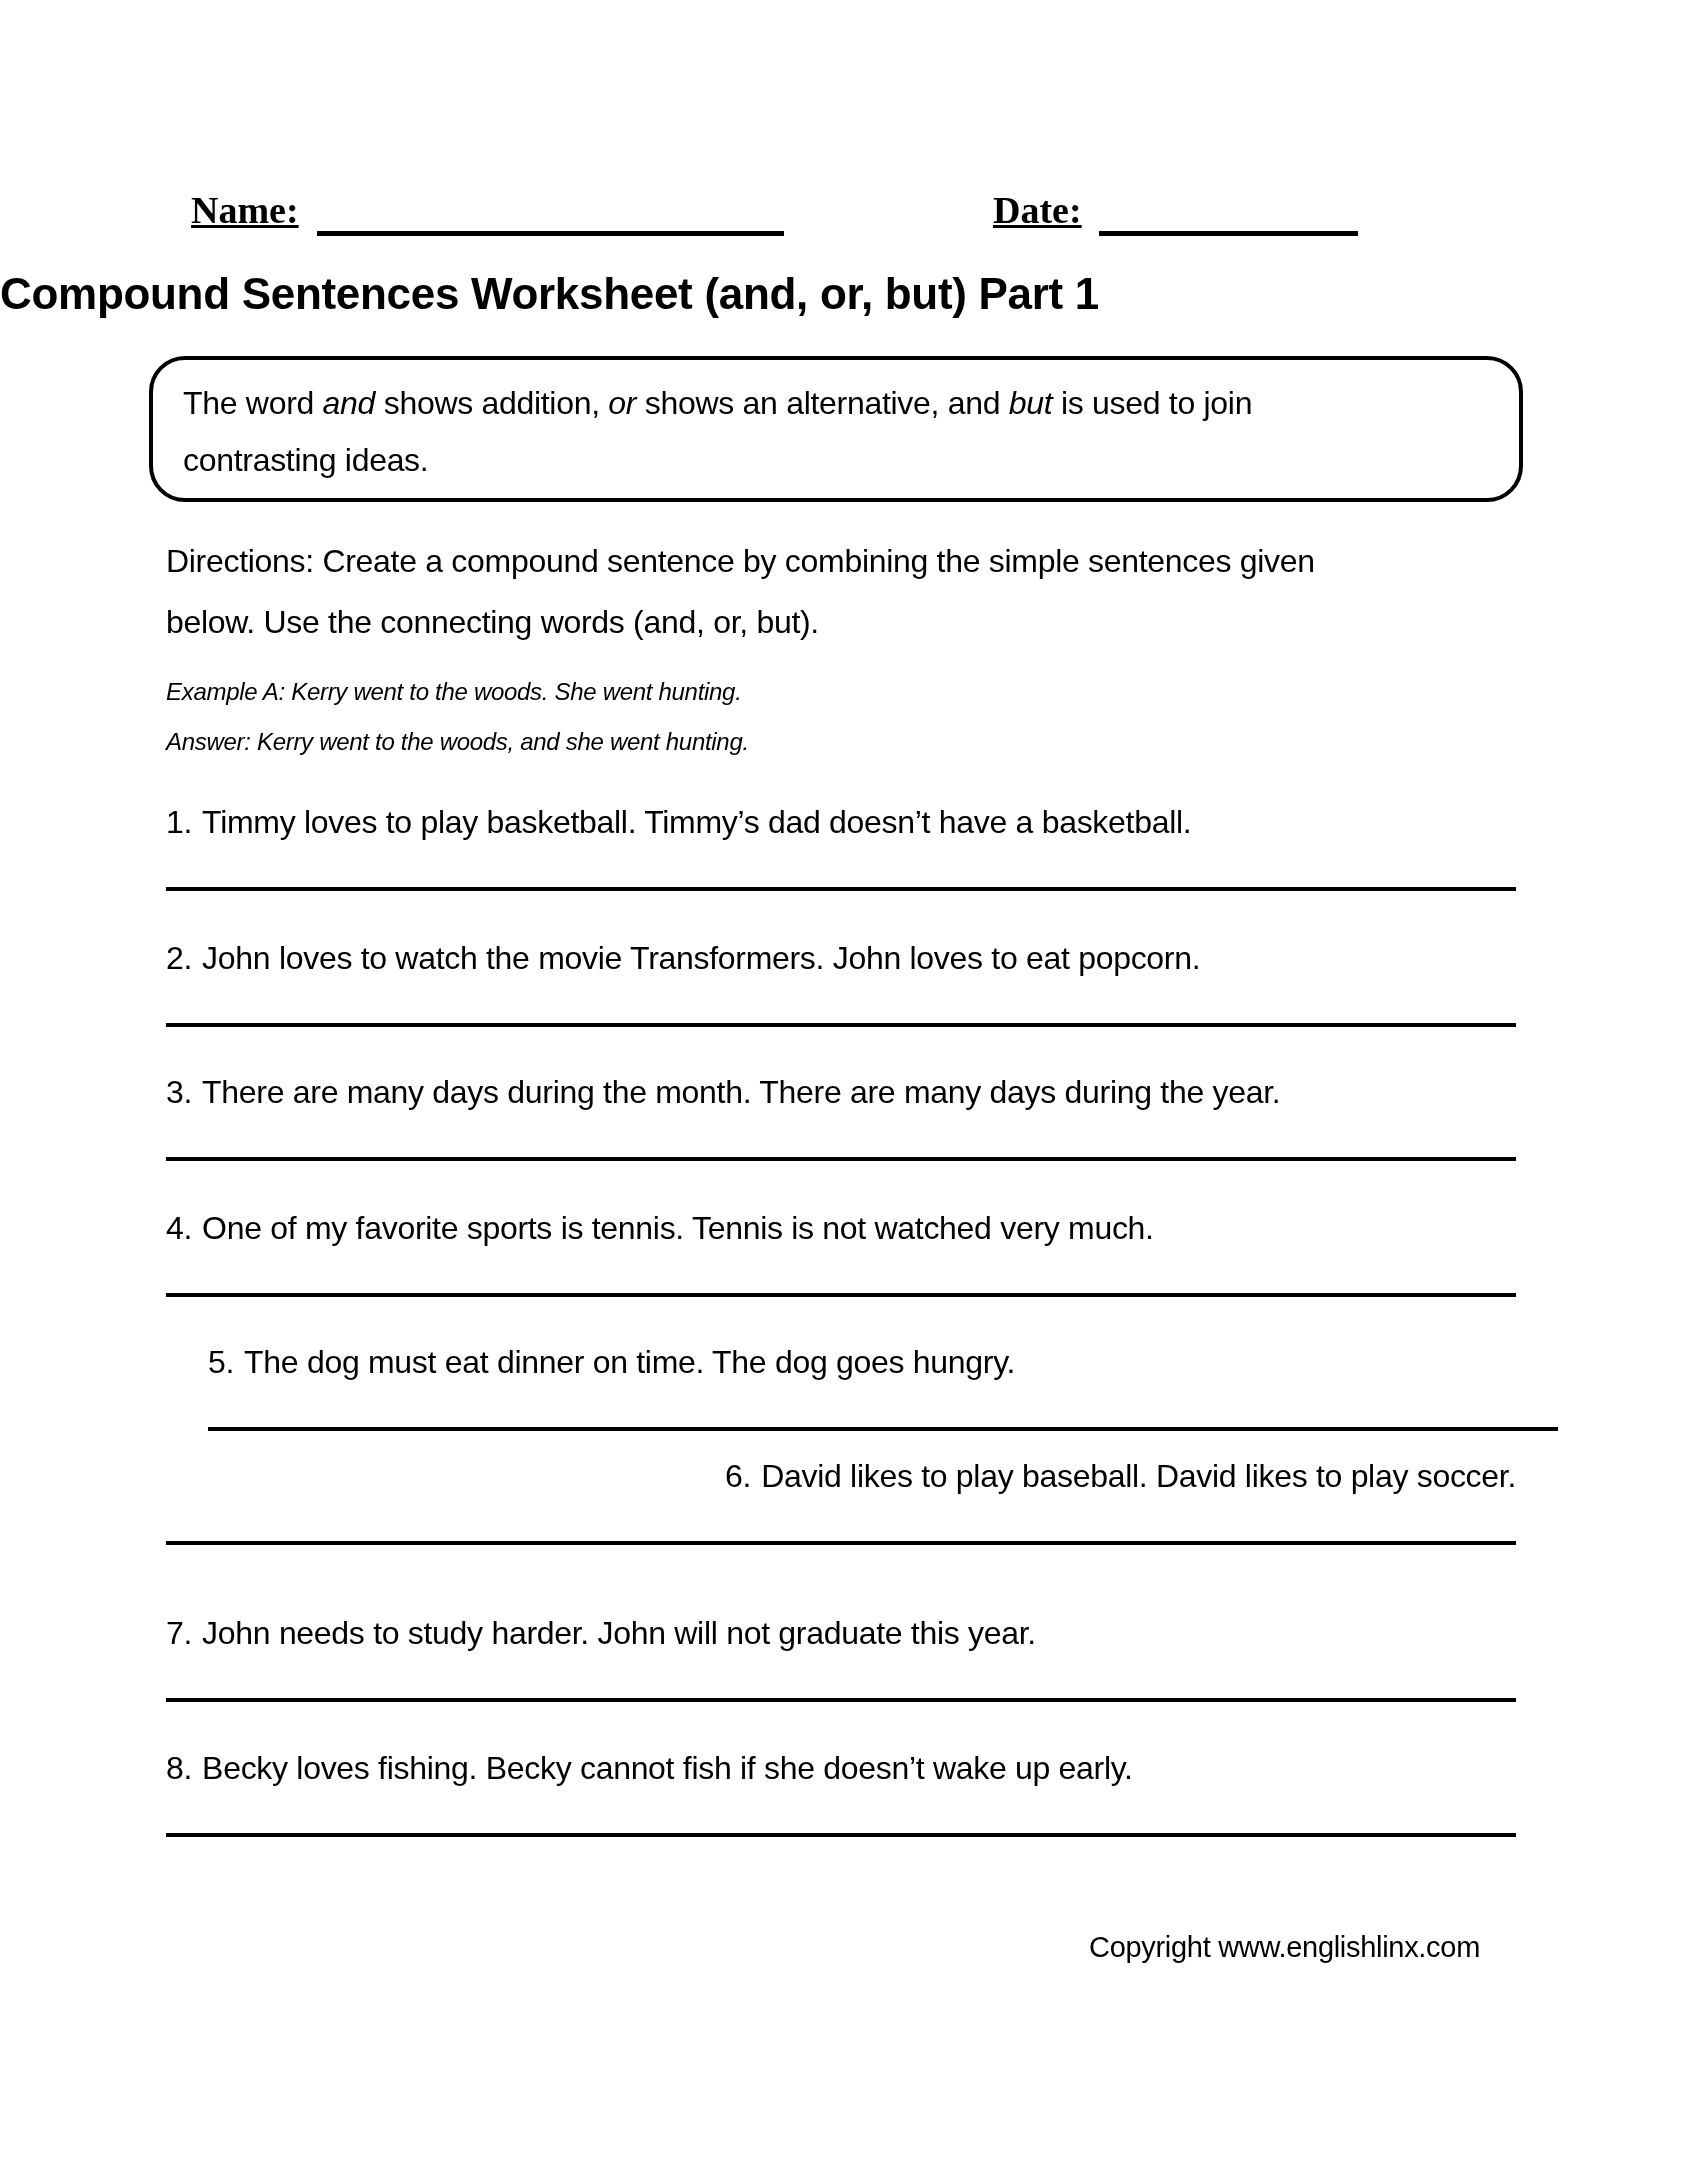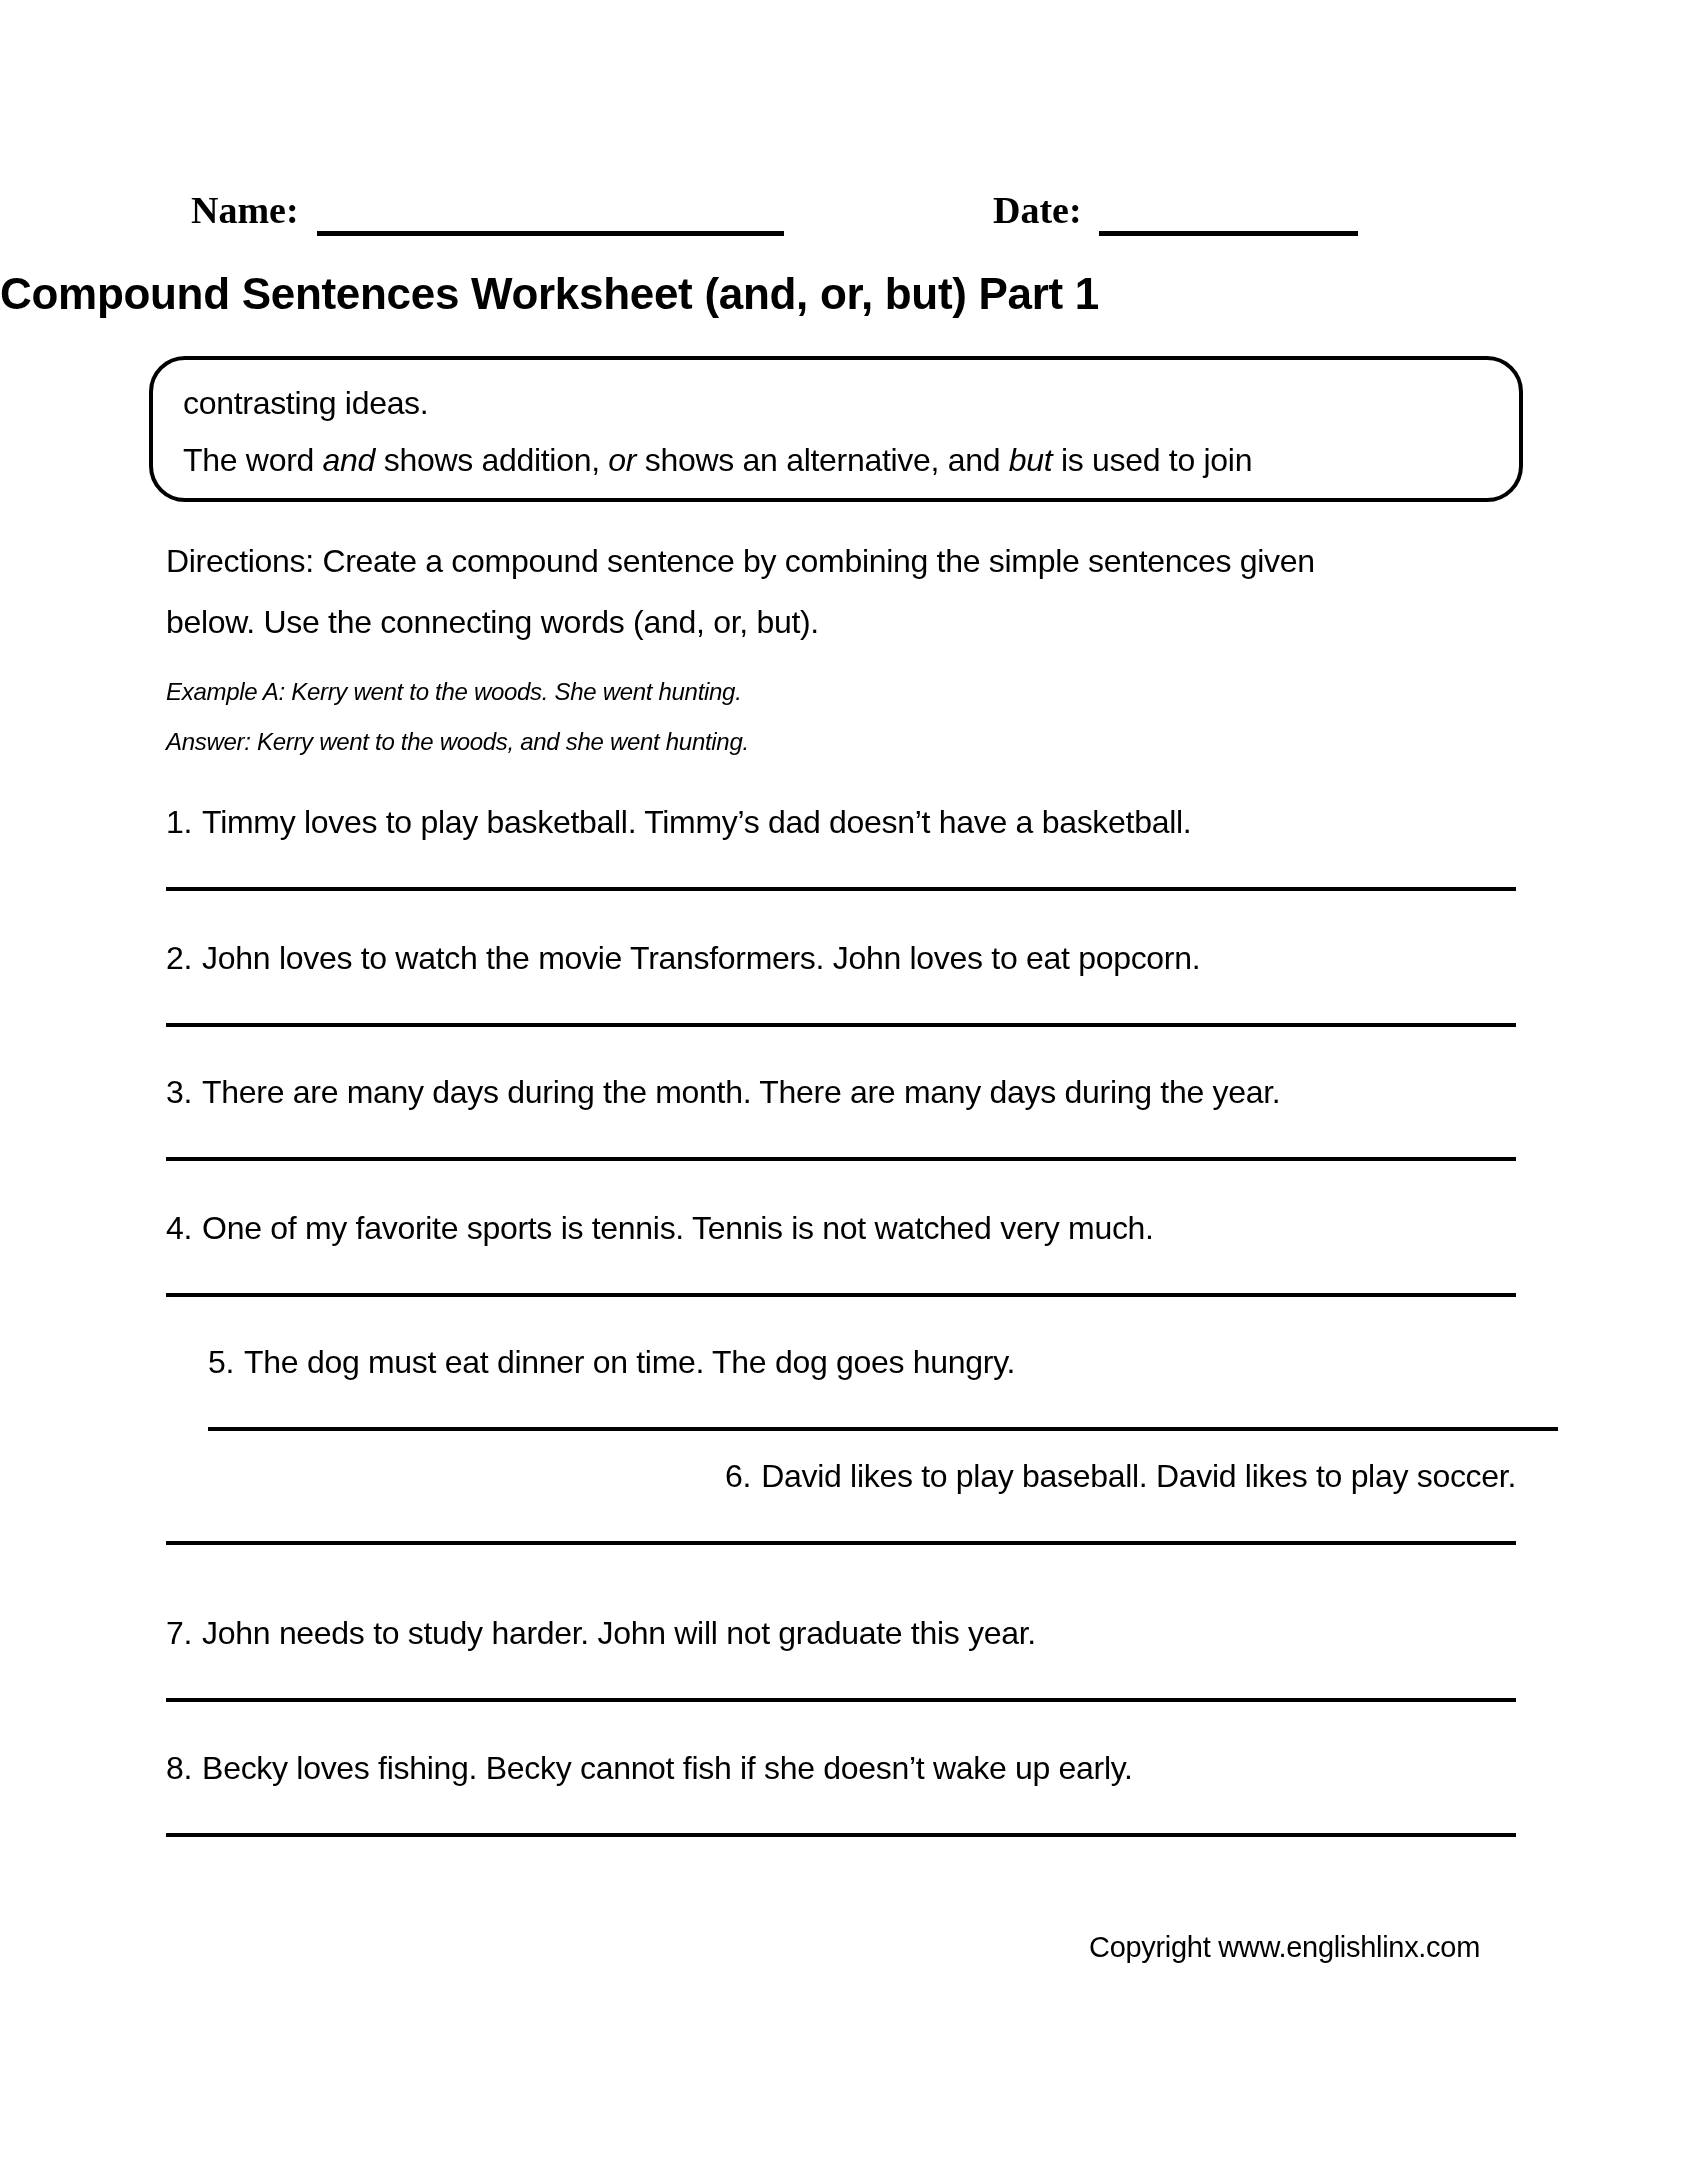--- a/index.html
+++ b/index.html
@@ -15,20 +15,21 @@
   }
   .nowrap { white-space: nowrap; }
 
   
   .hdr-label {
     position: absolute;
     font-family: "Liberation Serif", serif;
     font-weight: bold;
     font-size: 38px;
     top: 188px;
+    text-decoration: underline;
   }
   .name-label { left: 191px; }
   .date-label { left: 993px; }
   .blank-line {
     position: absolute;
     height: 0;
     border-top: 5px solid #000;
     top: 231px;
   }
   .name-blank { left: 317px; width: 467px; }
@@ -131,22 +132,22 @@
   <span class="hdr-label name-label nowrap">Name:</span>
   <div class="blank-line name-blank"></div>
 
   <span class="hdr-label date-label nowrap">Date:</span>
   <div class="blank-line date-blank"></div>
 
   <div class="title nowrap">Compound Sentences Worksheet (and, or, but) Part 1</div>
 
   <div class="info-box">
     <div class="info-box-text">
+      <div class="nowrap"><span>The word </span><em>and</em><span> shows addition, </span><em>or</em><span> shows an alternative, and </span><em>but</em><span> is used to join</span></div>
       <div class="nowrap">contrasting ideas.</div>
-      <div class="nowrap"><span>The word </span><em>and</em><span> shows addition, </span><em>or</em><span> shows an alternative, and </span><em>but</em><span> is used to join</span></div>
     </div>
   </div>
 
   <div class="directions">
     <div class="nowrap">Directions: Create a compound sentence by combining the simple sentences given</div>
     <div class="nowrap">below. Use the connecting words (and, or, but).</div>
   </div>
 
   <div class="example">
     <div class="nowrap">Example A: Kerry went to the woods. She went hunting.</div>

